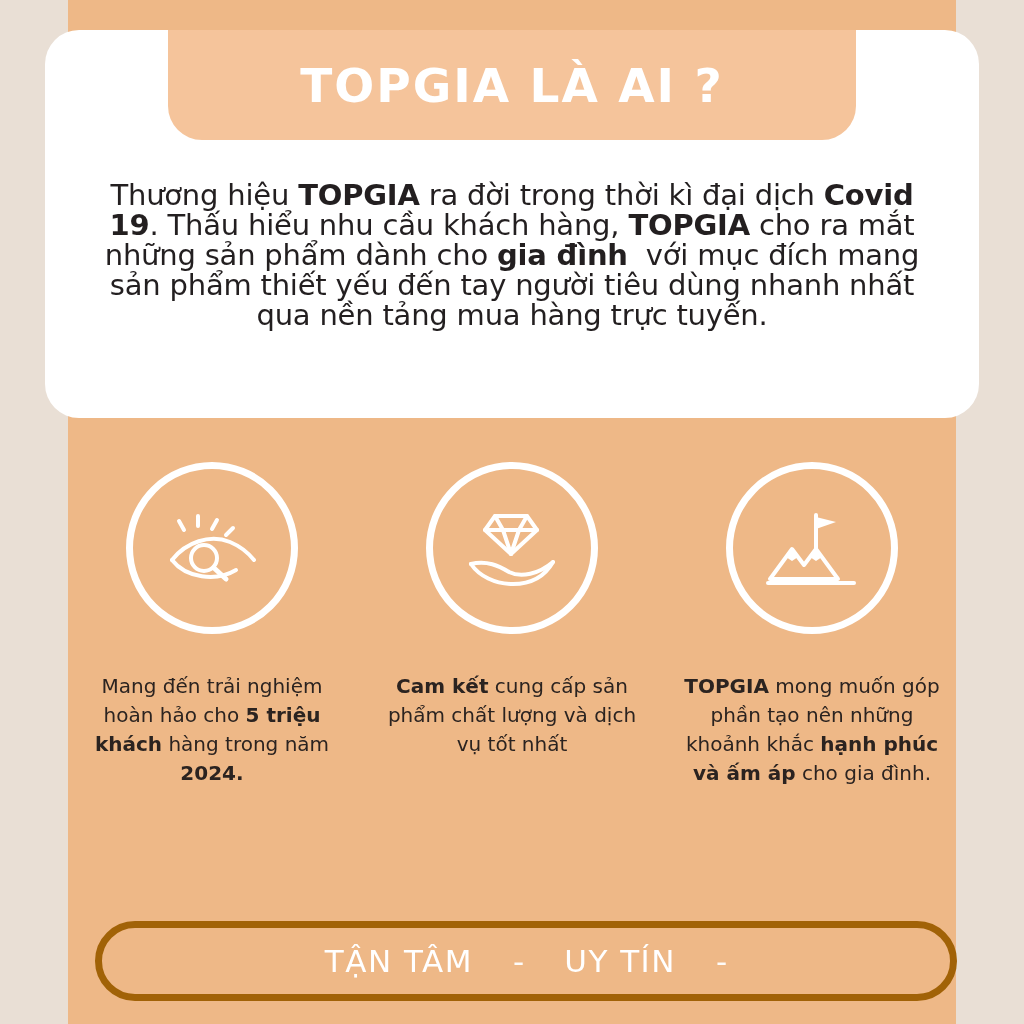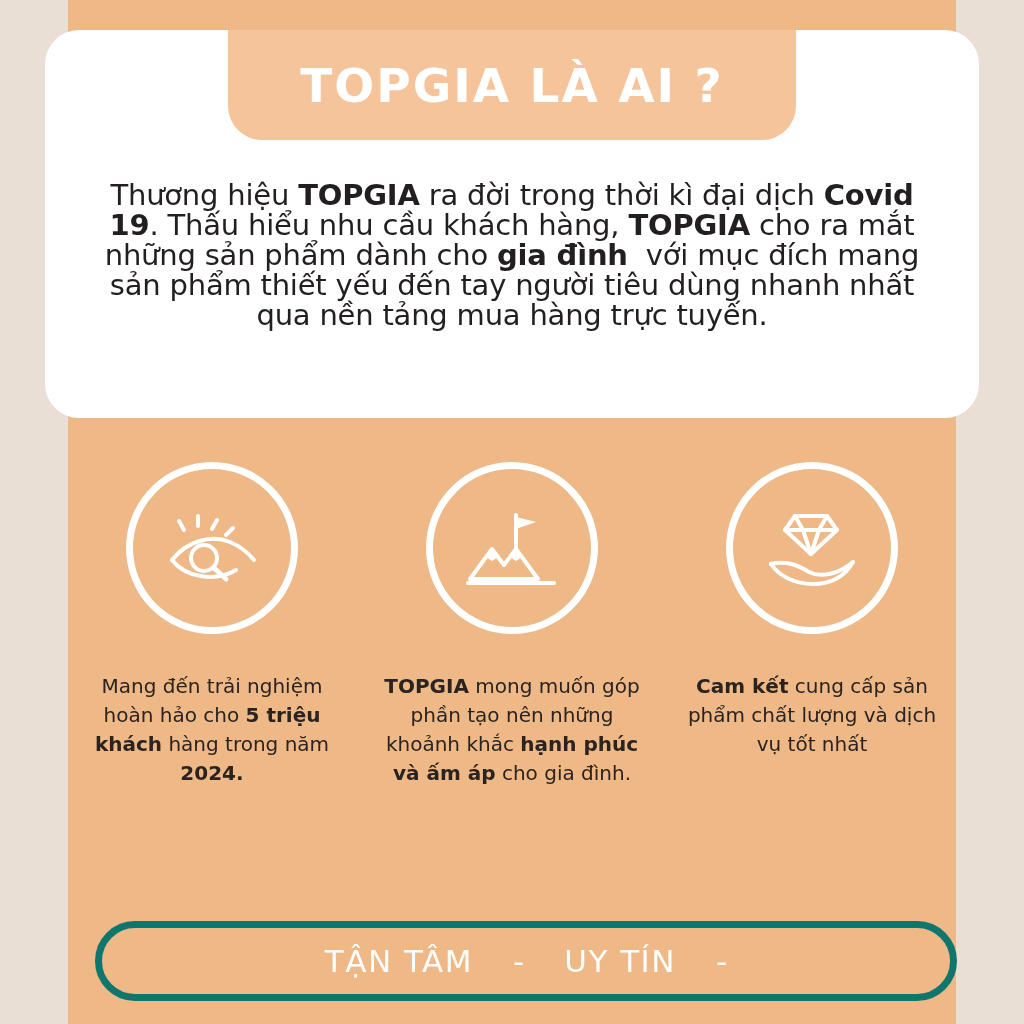--- a/index.html
+++ b/index.html
@@ -41,21 +41,21 @@
     background: #ffffff;
     border-radius: 34px;
     box-sizing: border-box;
   }
 
   #title-tab {
     position: absolute;
     left: 50%;
     transform: translateX(-50%);
     top: 30px;
-    width: 568px;
+    width: 688px;
     height: 110px;
     background: #f5c49b;
     border-radius: 0 0 34px 34px;
     display: flex;
     align-items: center;
     justify-content: center;
   }
   #title-tab.hdr-top {
     top: 0;
   }
@@ -127,21 +127,21 @@
   .feature-text b { font-weight: bold; }
 
   
   #footer-pill {
     position: absolute;
     left: 95px;
     top: 921px;
     width: 862px;
     height: 80px;
     background: #eeb887;
-    border: 7px solid #0f766e;
+    border: 7px solid #a16207;
     border-radius: 44px;
     box-sizing: border-box;
     display: flex;
     align-items: center;
     justify-content: center;
     gap: 40px;
   }
 
   .footer-word {
     color: #ffffff;
@@ -185,51 +185,51 @@
             <line x1="62" y1="27" x2="69" y2="20"></line>
           </svg>
         </span>
       </div>
       <div class="feature-text">Mang đến trải nghiệm hoàn hảo cho <b>5 triệu khách</b> hàng trong năm <b>2024.</b></div>
     </div>
 
     <div class="feature">
       <div class="circle">
         <span>
-          <svg width="92" height="86" viewBox="0 0 92 86" fill="none" stroke="#ffffff" stroke-width="4" stroke-linecap="round" stroke-linejoin="round">
-            <line x1="50" y1="10" x2="50" y2="46"></line>
-            <path d="M50 12 L70 17 L50 24 Z" fill="#ffffff" stroke="none"></path>
-            <path d="M4 74 L26 44 L38 60 L50 44 L72 74 Z"></path>
-            <path d="M20 52 L26 44 L32 52 L26 56 Z" fill="#ffffff" stroke="none"></path>
-            <path d="M44 52 L50 44 L56 52 L50 56 Z" fill="#ffffff" stroke="none"></path>
-            <line x1="2" y1="78" x2="88" y2="78"></line>
-          </svg>
-        </span>
-      </div>
-      <div class="feature-text"><b>TOPGIA</b> mong muốn góp phần tạo nên những khoảnh khắc <b>hạnh phúc và ấm áp</b> cho gia đình.</div>
-    </div>
-
-    <div class="feature">
-      <div class="circle">
-        <span>
           <svg width="94" height="84" viewBox="0 0 94 84" fill="none" stroke="#ffffff" stroke-width="4" stroke-linecap="round" stroke-linejoin="round">
             <path d="M30 10 L62 10 L72 24 L46 48 L20 24 Z"></path>
             <line x1="20" y1="24" x2="72" y2="24"></line>
             <line x1="30" y1="10" x2="38" y2="24"></line>
             <line x1="62" y1="10" x2="54" y2="24"></line>
             <line x1="38" y1="24" x2="46" y2="48"></line>
             <line x1="54" y1="24" x2="46" y2="48"></line>
             <path d="M6 58 C22 54, 34 60, 44 66 C56 72, 74 68, 88 56"></path>
             <path d="M6 58 C14 70, 30 78, 48 78 C66 78, 80 70, 88 56"></path>
           </svg>
         </span>
       </div>
       <div class="feature-text"><b>Cam kết</b> cung cấp sản phẩm chất lượng và dịch vụ tốt nhất</div>
     </div>
 
+    <div class="feature">
+      <div class="circle">
+        <span>
+          <svg width="92" height="86" viewBox="0 0 92 86" fill="none" stroke="#ffffff" stroke-width="4" stroke-linecap="round" stroke-linejoin="round">
+            <line x1="50" y1="10" x2="50" y2="46"></line>
+            <path d="M50 12 L70 17 L50 24 Z" fill="#ffffff" stroke="none"></path>
+            <path d="M4 74 L26 44 L38 60 L50 44 L72 74 Z"></path>
+            <path d="M20 52 L26 44 L32 52 L26 56 Z" fill="#ffffff" stroke="none"></path>
+            <path d="M44 52 L50 44 L56 52 L50 56 Z" fill="#ffffff" stroke="none"></path>
+            <line x1="2" y1="78" x2="88" y2="78"></line>
+          </svg>
+        </span>
+      </div>
+      <div class="feature-text"><b>TOPGIA</b> mong muốn góp phần tạo nên những khoảnh khắc <b>hạnh phúc và ấm áp</b> cho gia đình.</div>
+    </div>
+
   </div>
 
   <div id="footer-pill">
     <span class="footer-word">TẬN TÂM</span>
     <span class="footer-sep">-</span>
     <span class="footer-word">UY TÍN</span>
     <span class="footer-sep">-</span>
   </div>
 
 </div>

